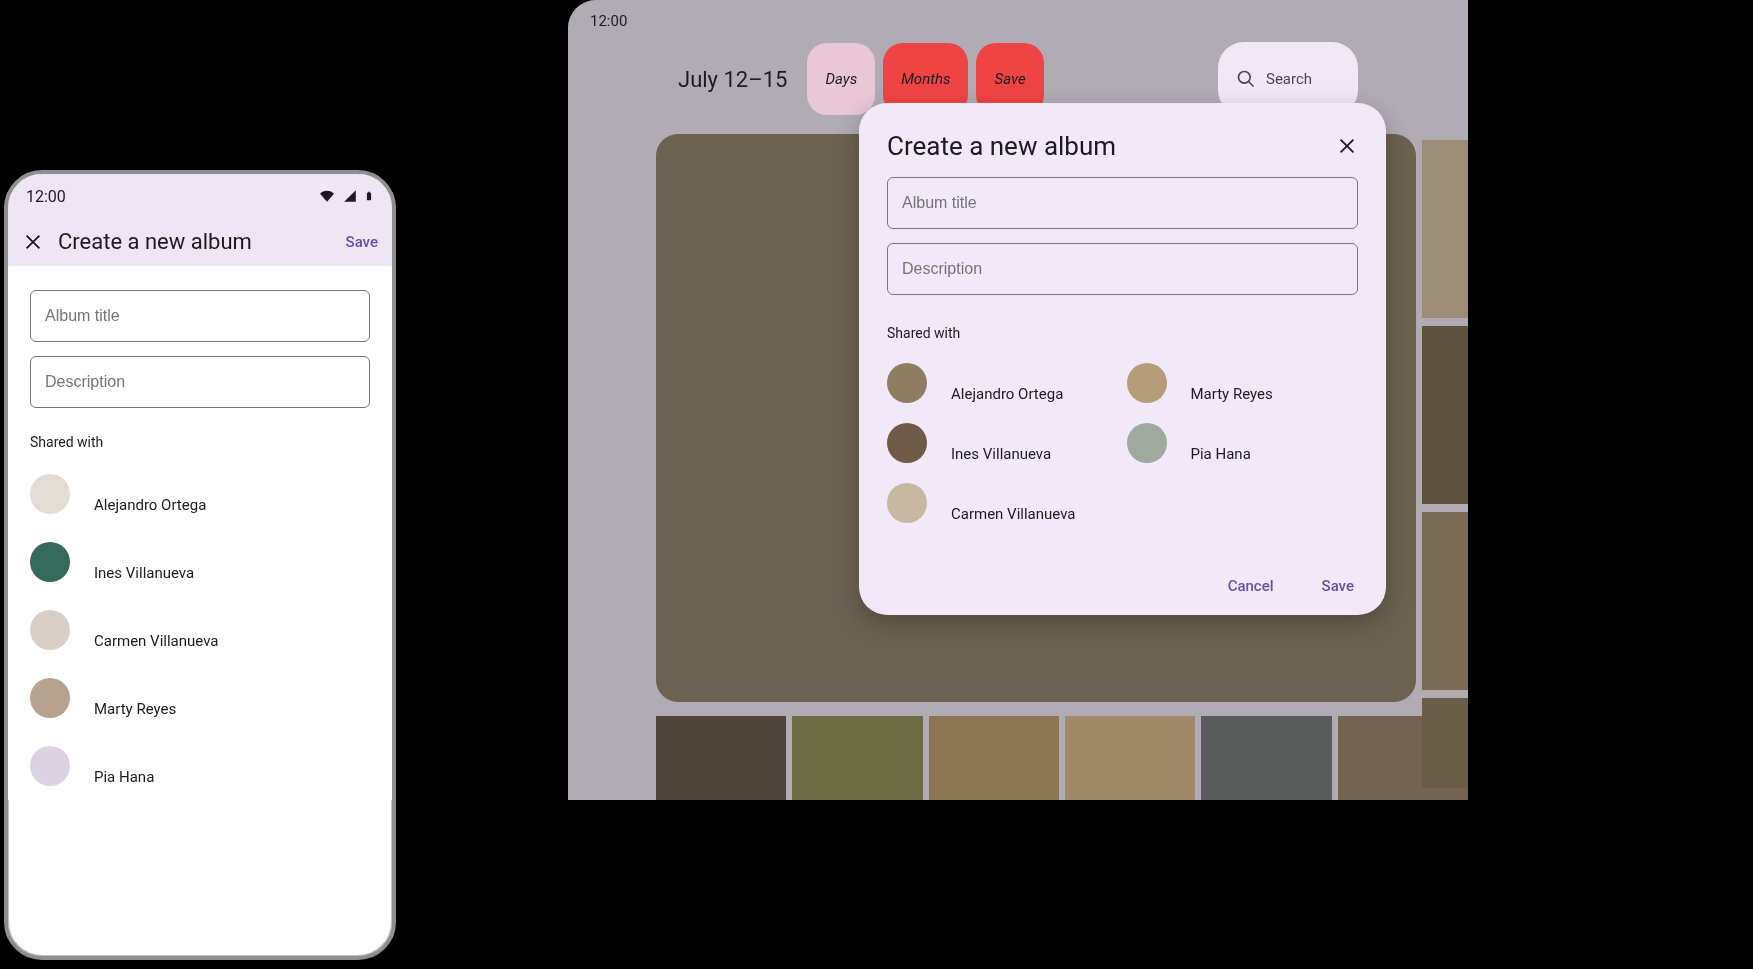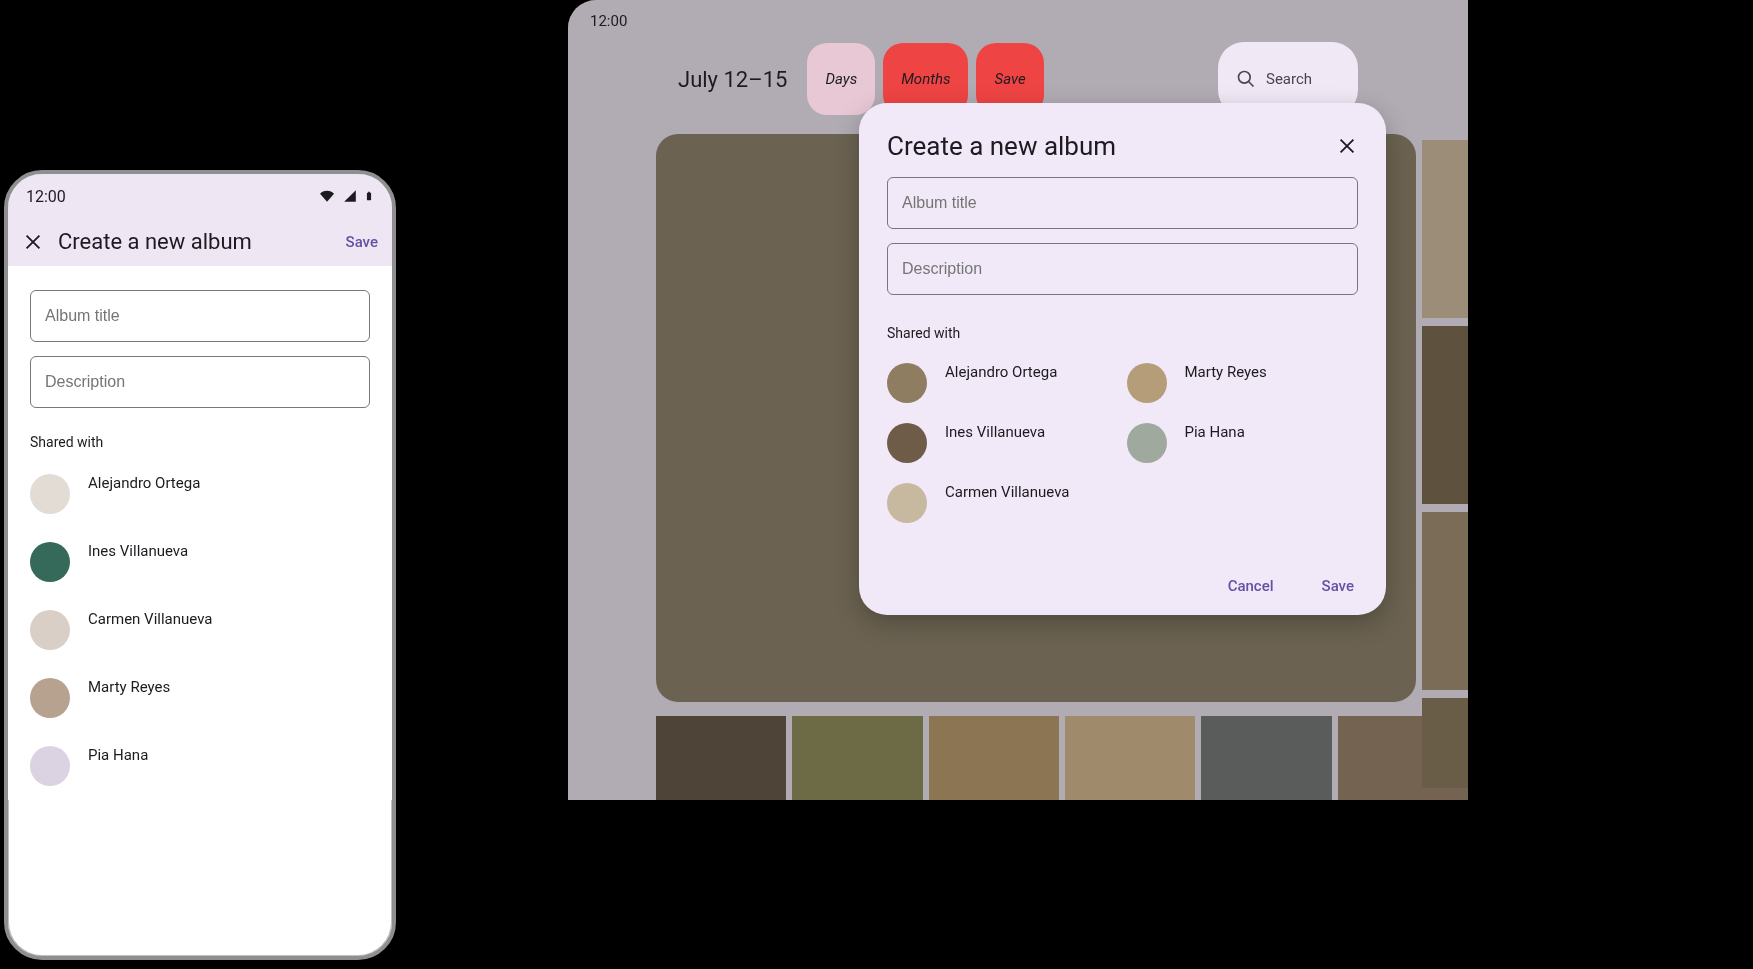--- a/index.html
+++ b/index.html
@@ -23,21 +23,21 @@
   }
   .phone .topbar .title{font-size:22px;color:#1d1b20;line-height:1;}
   .phone .topbar .save{margin-left:auto;color:#6750A4;font-size:15px;font-weight:500;cursor:pointer;}
   .phone .content{padding:24px 22px 0 22px;background:#fff;}
   .outlined{
     width:100%;height:52px;border:1px solid #79747E;border-radius:6px;
     padding:0 14px;font-size:16px;color:#49454F;background:transparent;outline:none;
     display:flex;align-items:center;margin-bottom:14px;
   }
   .shared-label{font-size:14px;color:#1d1b20;margin:26px 0 10px 0;}
-  .person{display:flex;align-items:flex-start;gap:18px;padding:14px 0;}
+  .person{display:flex;align-items:flex-end;gap:24px;padding:14px 0;}
   .avatar{width:40px;height:40px;border-radius:50%;flex:0 0 40px;}
   .person .name{font-size:15px;color:#1d1b20;}
 
   
   .tablet{
     position:absolute;left:568px;top:0;width:900px;height:800px;
     background:#F6F2FA;border-top-left-radius:28px;overflow:hidden;
   }
   .tablet .scrim{position:absolute;inset:0;background:rgba(30,26,34,0.32);}
   .tablet .statusbar{

